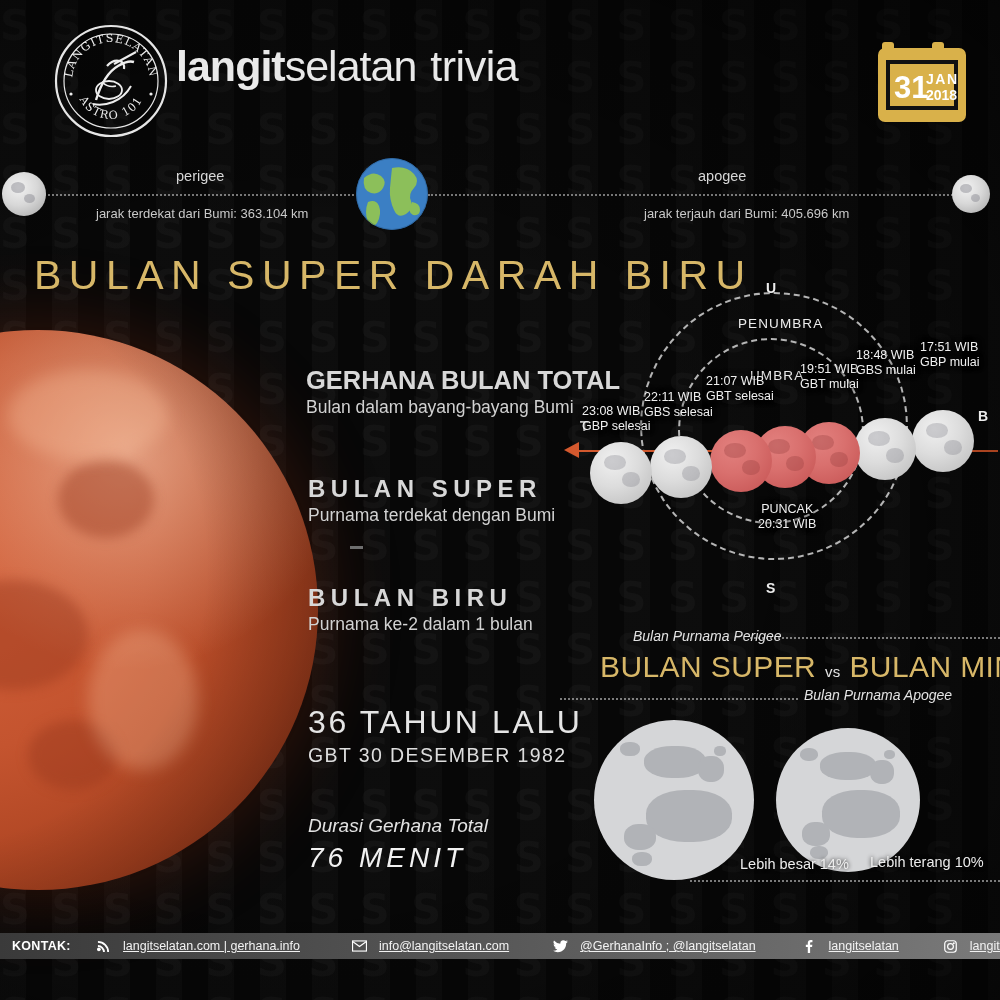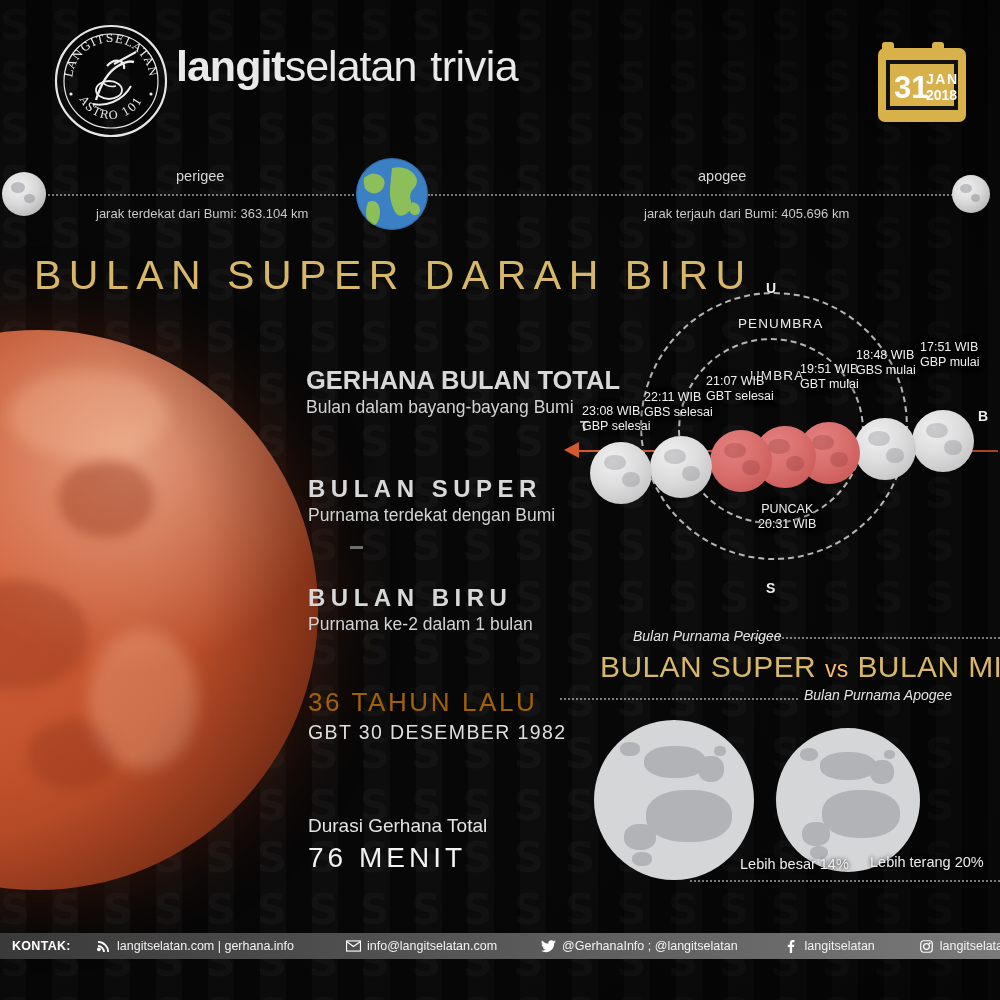--- a/index.html
+++ b/index.html
@@ -101,21 +101,21 @@
     font-family:"Liberation Sans", sans-serif;
   }
   .blk-head.sp{ letter-spacing:5.5px; font-size:24px; }
   .blk-sub{
     color:#d2d2d2; font-size:17.5px; font-weight:400; white-space:nowrap; margin-top:2px;
   }
   .tiny-dash{
     position:absolute; width:13px; height:3px; background:#6e6e6e;
   }
   .fact-top{ color:#e2e2e2; font-size:19px; letter-spacing:0.6px; white-space:nowrap; }
-  .fact-gold{ color:#a16207; font-size:26px; letter-spacing:2.6px; white-space:nowrap; margin-top:4px;}
+  .fact-gold{ color:#e5e5e5; font-size:32px; letter-spacing:2.6px; white-space:nowrap; margin-top:21px;}
   .fact-bot{ color:#dedede; font-size:19.5px; letter-spacing:1.4px; white-space:nowrap; margin-top:3px;}
   .dur-top{ color:#e3e3e3; font-size:19px; white-space:nowrap; }
   .dur-big{ color:#f2f2f2; font-size:28px; letter-spacing:4px; white-space:nowrap; margin-top:5px;}
 
   
   #eclipse{ position:absolute; left:560px; top:270px; width:440px; height:345px; z-index:6; }
   .shadow-ring{
     position:absolute; border-radius:50%;
     border:2px dashed rgba(230,230,230,0.78);
   }
@@ -147,21 +147,21 @@
     border-top:8px solid transparent; border-bottom:8px solid transparent;
     border-right:15px solid #d4592e;
   }
 
   
   #svm{ position:absolute; left:560px; top:628px; width:440px; height:270px; z-index:6; }
   #svm-title{
     position:absolute; left:40px; top:22px; color:#d7b768;
     font-size:30px; letter-spacing:0.4px; white-space:nowrap;
   }
-  #svm-title .vs{ font-size:23px; color:#fdba74; }
+  #svm-title .vs{ font-size:15px; color:#e5e5e5; }
   .svm-note{
     position:absolute; color:#e3e3e3; font-size:14px; font-style:italic; white-space:nowrap;
   }
   .dotted-h{
     position:absolute; height:0; border-top:2px dotted rgba(220,220,220,0.55);
   }
   .big-moon{
     position:absolute; border-radius:50%;
     background:#d5d6d8;
   }
@@ -176,22 +176,22 @@
     position:absolute; left:0; bottom:41px; width:1000px; height:26px; z-index:7;
     background:linear-gradient(90deg,#3a3a3a 0%, #585858 50%, #6a6a6a 78%, #7a7a7a 100%);
     display:flex; align-items:center;
   }
   #kontak{
     position:absolute; left:12px; bottom:41px; height:26px; z-index:8;
     display:flex; align-items:center;
     color:#fff; font-weight:700; font-size:12.5px; letter-spacing:0.3px;
   }
   .f-item{
-    display:flex; align-items:center; gap:6px;
-    color:#f2f2f2; font-size:12.5px; white-space:nowrap;
+    display:flex; align-items:center; gap:12px;
+    color:#f2f2f2; font-size:12.5px; white-space:nowrap;text-decoration:underline;
   }
   .f-ic{ display:inline-flex; width:15px; height:13px; align-items:center; justify-content:center; }
 </style>
 </head>
 <body>
 
 <div id="bg-pattern"></div>
 <div id="bg-letters">SSSSSSSSSSSSSSSSSSSSSSSSSSSSSSSSSSSSSSSSSSSSSSSSSSSSSSSSSSSSSSSSSSSSSSSSSSSSSSSSSSSSSSSSSSSSSSSSSSSSSSSSSSSSSSSSSSSSSSSSSSSSSSSSSSSSSSSSSSSSSSSSSSSSSSSSSSSSSSSSSSSSSSSSSSSSSSSSSSSSSSSSSSSSSSSSSSSSSSSSSSSSSSSSSSSSSSSSSSSSSSSSSSSSSSSSSSSSSSSSSSSSSSSSSSSSSSSSSSSSSSSSSSSSSSSSSSSSSSSSSSSSSSSSSSSSSSSSSSSSSSSSSSSSSSSSSSSSSSSSSSSSSSSSSSSSSSSSSSSSSSSSSSSSSSSSSSSSSSSSSSSSSSSSSSSSSSSSSSSSSSSSSSSSSSSSSSSSSSSSSSSSSSSSSSSSSSSSSSSSSSSSSSSSSSSSSSSSSSSSSSSSSSSSSSSSSSSSSSSSSSSSSSSSSSSSSSSSSSSSSSSSSSSSSSSSSSSSSSSSSSSSSSSSSSSSSSSSSSSSSSSSSSSSSSSSSSSSSSSSSSSSSSSSSSSSSSSSSSSSSSSSSSSSSSSSSSSSSSSSSSSSSSSSSSSSSSSSSSSSSSSSSSSSSSSSSSSSSSSSSSSSSSSSSSSSSSSSSSSSSSSSSSSSSSSSSSSSSSSSSSSSSSSSSSSSSSSSSSSSSSSSSSSSSSSSSSSSSSSSSSSSSSSSSSSSSSSSSSSSSSSSSSSSSSSSSSSSSSSSSSSSSSSSSSSSSSSSSSSSSSSSSSSSSSSSSSSSSSSSSSSSSSSSSSSSSSSSSSSSSSSSSSSSSSSSSSSSSSSSSSSSSSSSSSSSSSSSSSSSSSSSSSSSSSSSSSSSSSSSSSSSSSSSSSSSSSSSSSSSSSSSSSSSSSSSSSSSSSSSSSSSSSSSSSSSSSSSSSSSSSSSSSSSSSSSSSSSSSSSSSSSSSSSSSSSSSSSSSSSSSSSSSSSSSSSSSSSSSSSSSSSSSSSSSSSSSSSSSSSSSSSSSSSSSSSSSSSSSSSSSSSSSSSSSSSSSSSSSSSSSSSSSSSSSSSSSSSSSSSSSSSSSSSSSSSSSSSSSSSSSSSSSSSSSSSSSSSSSSSSSSSSSSSSSSSSSSSSSSSSSSSSSSSSSSSSSSSSSSSSSSSSSSSSSSSSSSSSSSSSSSSSSSSSSSSSSSSSSSSSSSSSSSSSSSSSSSSSSSSSSSSSSSSSSSSSSSSSSSSSSSSSSSSSSSSSSSSSSSSSSSSSSSSSSSSSSSSSSSSSSSSSSSSSSSSSSSSSSSSSSSSSSSSSSSSSSSSSSSSSSSSSSSSSSSSSSSSSSSSSSSSSSSSSSSSSSSSSSSSSSSSSSSSSSSSSSSSSSSSSSSSSSSSSSSSSSSSSSSSSSSSSSSSSSSSSSSSSSSSSSSSSSSSSSSSSSSSSSSSSSSSSSSSSSSSSSSSSSSSSSSSSSSSSSSSSSSSSSSSSSSSSSSSSSSSSSSSSSSSSSSSSSSSSSSSSSSSSSSSSSSSSSSSSSSSSSSSSSSSSSSSSSSSSSSSSSSSSSSSSSSSSSSSSSSSSSSSSSSSSSSSSSSSSSSSSSSSSSSSSSSSSSSSSSSSSSSSSSSSSSSSSSSSSSSSSSSSSSSSSSSSSSSSSSSSSSSSSSSSSSSSSSSSSSSSSSSSSSSSSSSSSSSSSSSSSSSSSSSSSSSSSSSSSSSSSSSSSSSSSSSSSSSSSSSSSSSSSSSSSSSSSSSSSSSSSSSSSSSSSSSSSSSSSSSSSSSSSSSSSSSSSSSSSSSSSSSSSSSSSSSSSSSSSSSSSSSSSSSS</div>
 <div id="vign"></div>
 
@@ -293,21 +293,21 @@
 <div class="block" style="left:308px; top:584px;">
   <div class="blk-head sp">BULAN BIRU</div>
   <div class="blk-sub">Purnama ke-2 dalam 1 bulan</div>
 </div>
 
 <div class="block" style="left:308px; top:683px;">
   <div class="fact-gold">36 TAHUN LALU</div>
   <div class="fact-bot">GBT 30 DESEMBER 1982</div>
 </div>
 
-<div class="block" style="left:308px; top:815px;">
+<div class="block" style="left:308px; top:815px;font-style:italic;">
   <div class="dur-top">Durasi Gerhana Total</div>
   <div class="dur-big">76 MENIT</div>
 </div>
 
 <div id="eclipse">
 
   <div class="shadow-ring" style="left:80px; top:22px; width:268px; height:268px;"></div>
   <div class="shadow-ring" style="left:118px; top:68px; width:186px; height:186px;"></div>
 
   <div class="compass" style="left:206px; top:10px;">U</div>
@@ -409,21 +409,21 @@
     <span class="mm" style="left:44px; top:24px; width:56px; height:28px;"></span>
     <span class="mm" style="left:94px; top:32px; width:24px; height:24px;"></span>
     <span class="mm" style="left:108px; top:22px; width:11px; height:9px;"></span>
     <span class="mm" style="left:46px; top:62px; width:78px; height:48px;"></span>
     <span class="mm" style="left:26px; top:94px; width:28px; height:24px;"></span>
     <span class="mm" style="left:34px; top:118px; width:18px; height:13px;"></span>
   </div>
 
   <div class="dotted-h" style="left:130px; top:252px; width:310px;"></div>
   <div class="svm-cap" style="left:180px; top:228px;">Lebih besar 14%</div>
-  <div class="svm-cap" style="left:310px; top:226px;">Lebih terang 20%</div>
+  <div class="svm-cap" style="left:310px; top:226px;">Lebih terang 10%</div>
 </div>
 
 <div id="footer">
   <div class="f-item" style="margin-left:96px;">
     <span class="f-ic">
       <svg viewBox="0 0 14 14" width="13" height="13">
           <path d="M2 12a2 2 0 1 1 0-4 2 2 0 0 1 0 4z" fill="#fff"></path>
           <path d="M1 7.5a5.5 5.5 0 0 1 5.5 5.5h2A7.5 7.5 0 0 0 1 5.5z" fill="#fff"></path>
           <path d="M1 3a10 10 0 0 1 10 10h2A12 12 0 0 0 1 1z" fill="#fff"></path>
         </svg>

